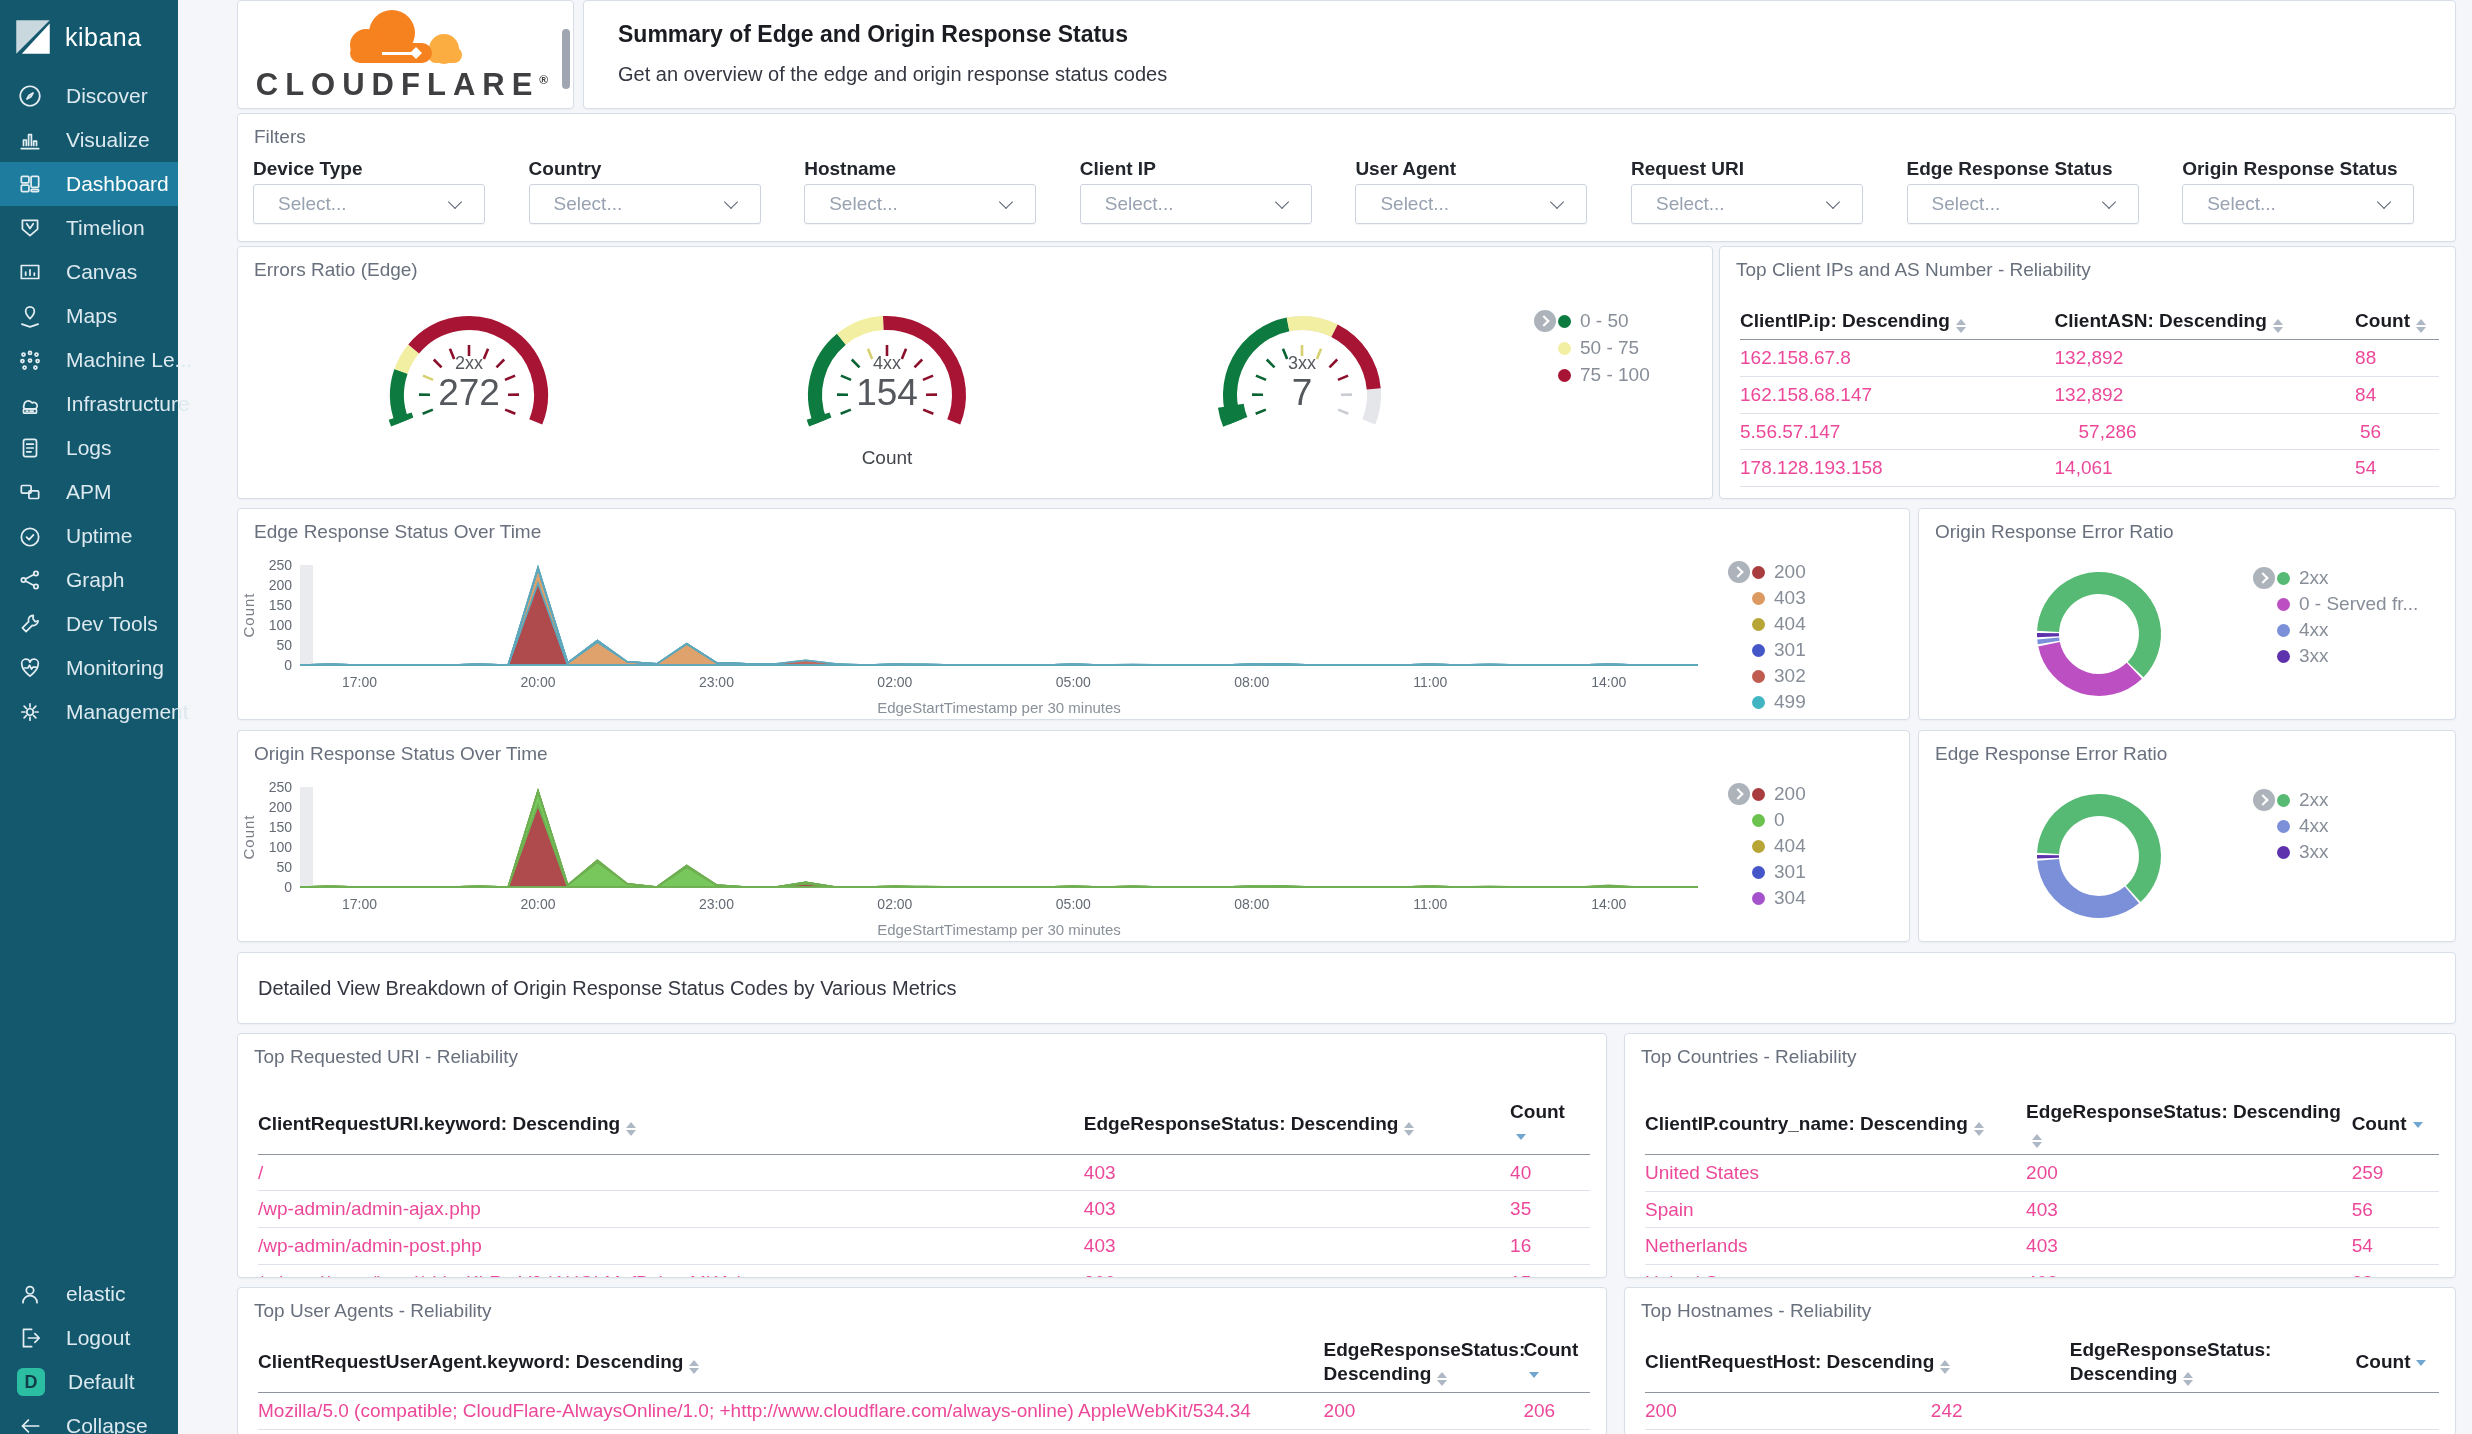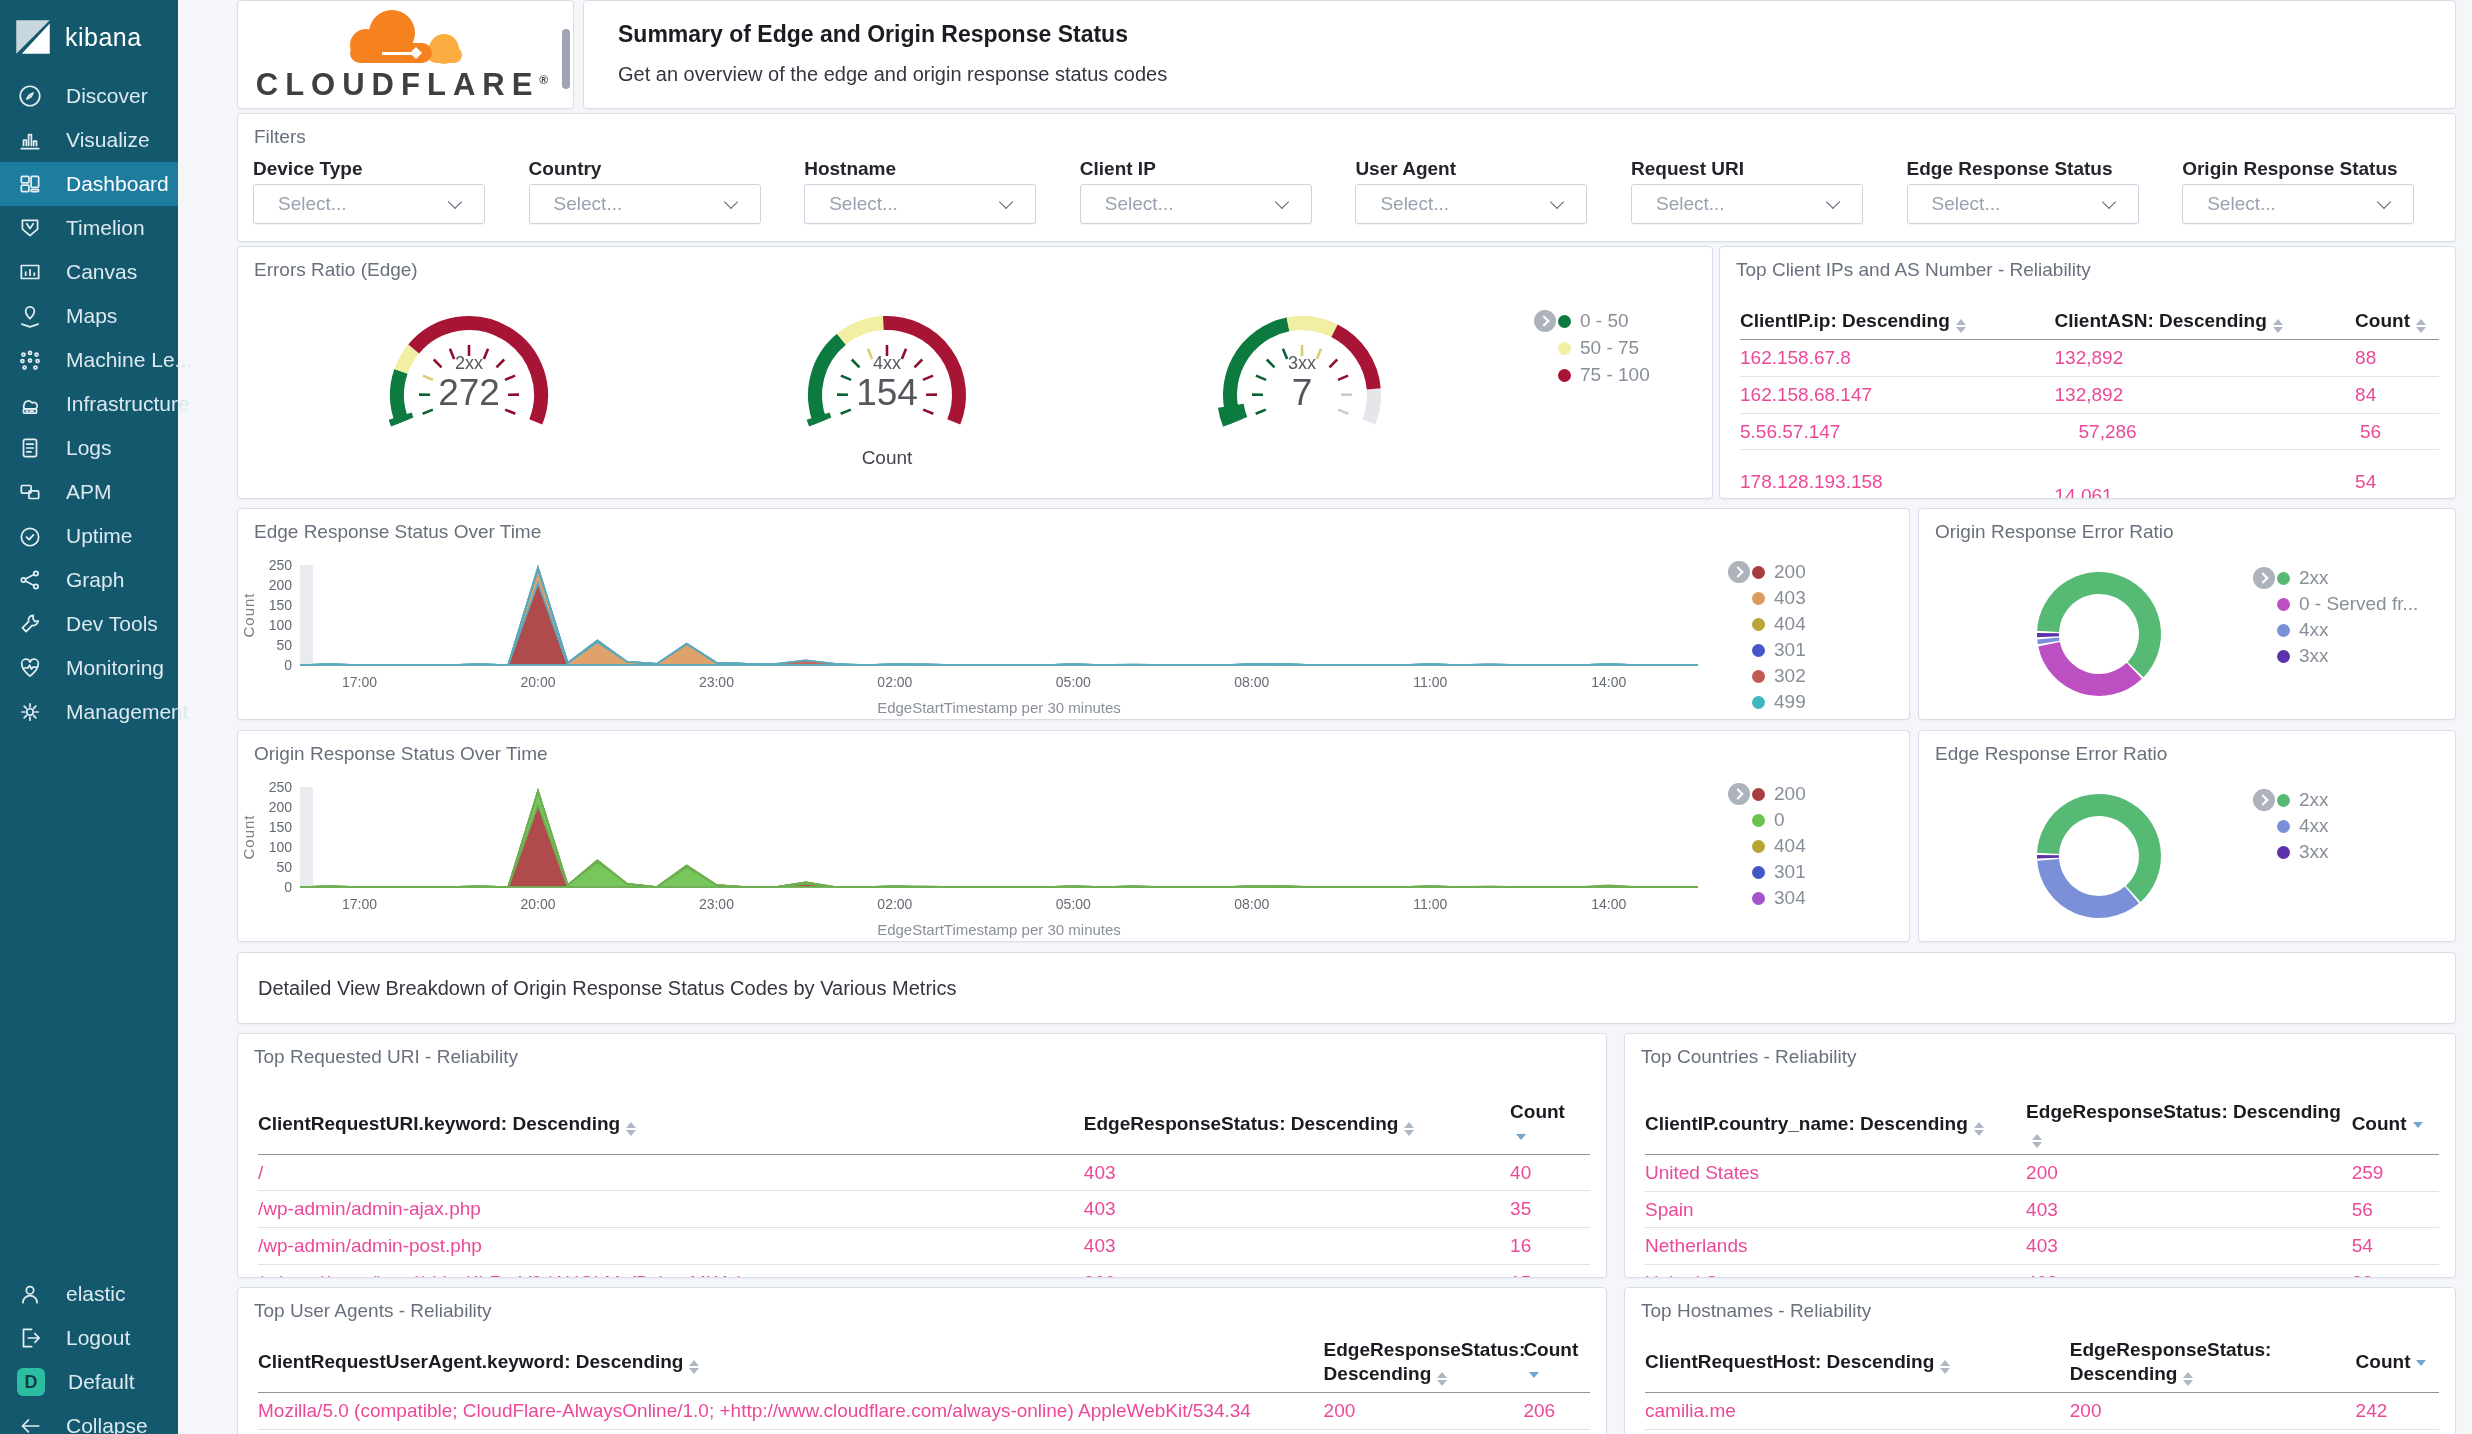--- a/index.html
+++ b/index.html
@@ -391,21 +391,21 @@
             <div class="td" style="width: 43%;">132,892</div>
             <div class="td" style="width: 12%;">84</div>
           </div>
           <div class="tr">
             <div class="td" style="width: 45%;">5.56.57.147</div>
             <div class="td" style="width: 43%; margin-left: 44px;">57,286</div>
             <div class="td" style="width: 12%;">56</div>
           </div>
           <div class="tr">
             <div class="td" style="width: 45%;">178.128.193.158</div>
-            <div class="td" style="width: 43%; margin-top: 28px;">14,061</div>
+            <div class="td" style="width: 43%;">14,061</div>
             <div class="td" style="width: 12%;">54</div>
           </div>
         </div>
     </section>
 
     <section class="panel" id="p-edge-time">
       <div class="panel-title">Edge Response Status Over Time</div>
       <svg class="chart" id="svg-edge" width="1671" height="210">
           <rect x="62" y="56" width="13" height="100" fill="#E9EBEF"></rect>
           <text x="54" y="161" text-anchor="end" font-size="14" fill="#646A73" font-family="Liberation Sans, sans-serif">0</text>
@@ -690,21 +690,20 @@
               </span></div>
             <div class="td th" style="width: 36%;"><span>EdgeResponseStatus: Descending</span><span class="sc">
                 <span class="car up"></span>
                 <span class="car dn"></span>
               </span></div>
             <div class="td th" style="width: 10.5%;"><span>Count</span><span class="sc">
                 <span class="car dn active"></span>
               </span></div>
           </div>
           <div class="tr">
-            <div class="td" style="width: 53.5%;">camilia.me</div>
             <div class="td" style="width: 36%;">200</div>
             <div class="td" style="width: 10.5%;">242</div>
           </div>
         </div>
     </section>
 
   </main>
 </div>
 
 </body></html>

